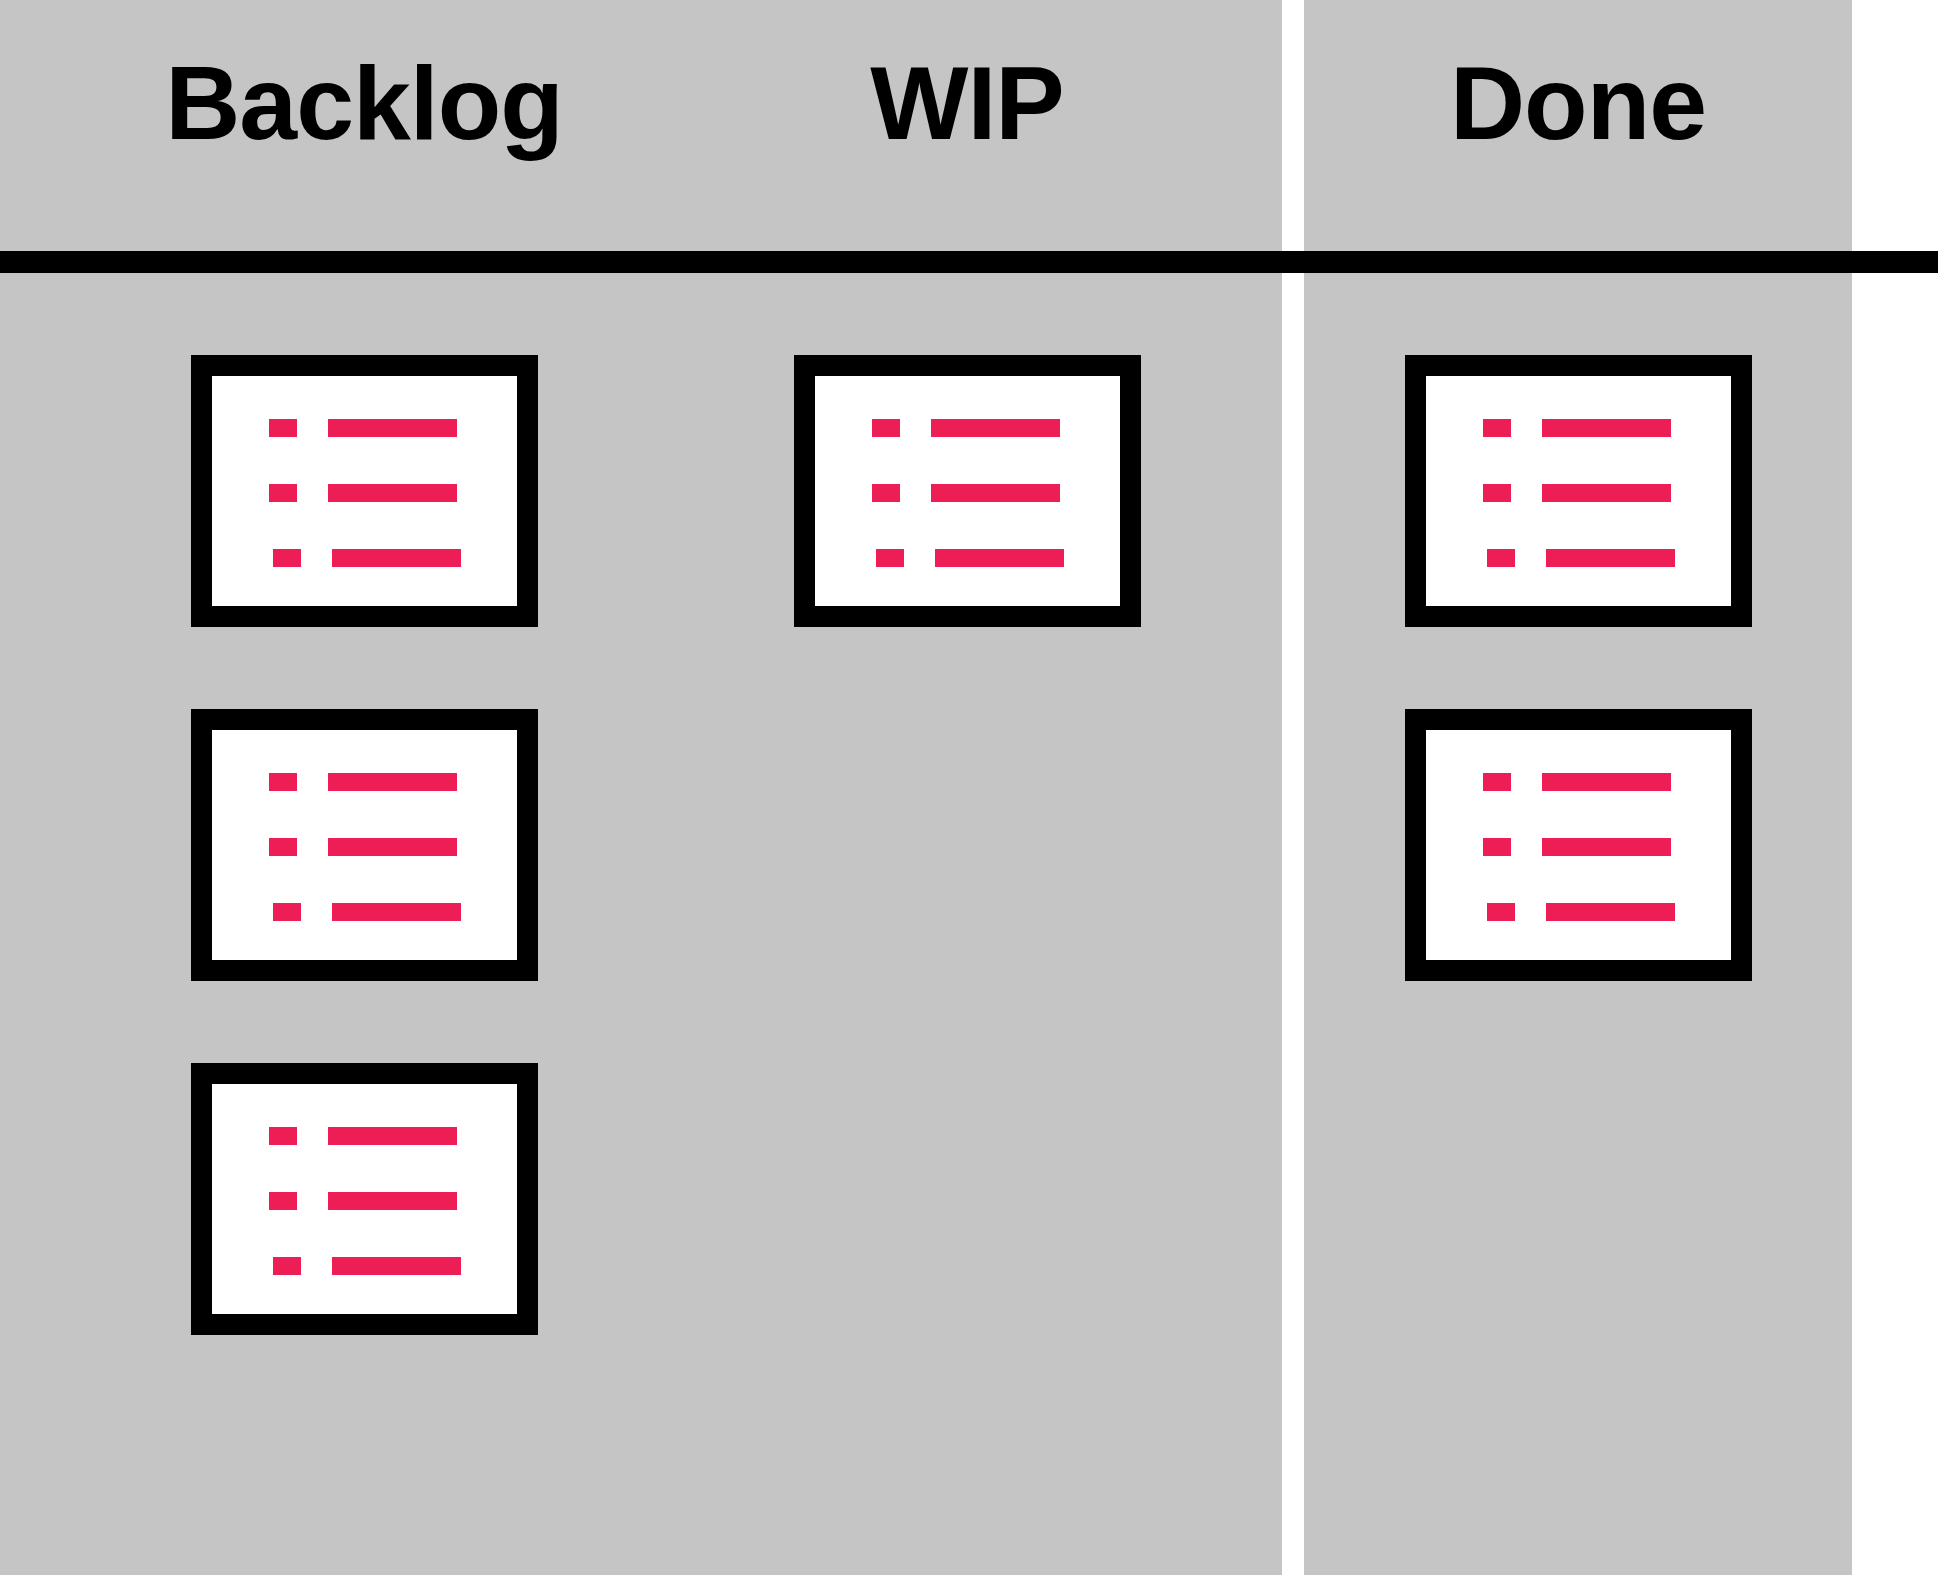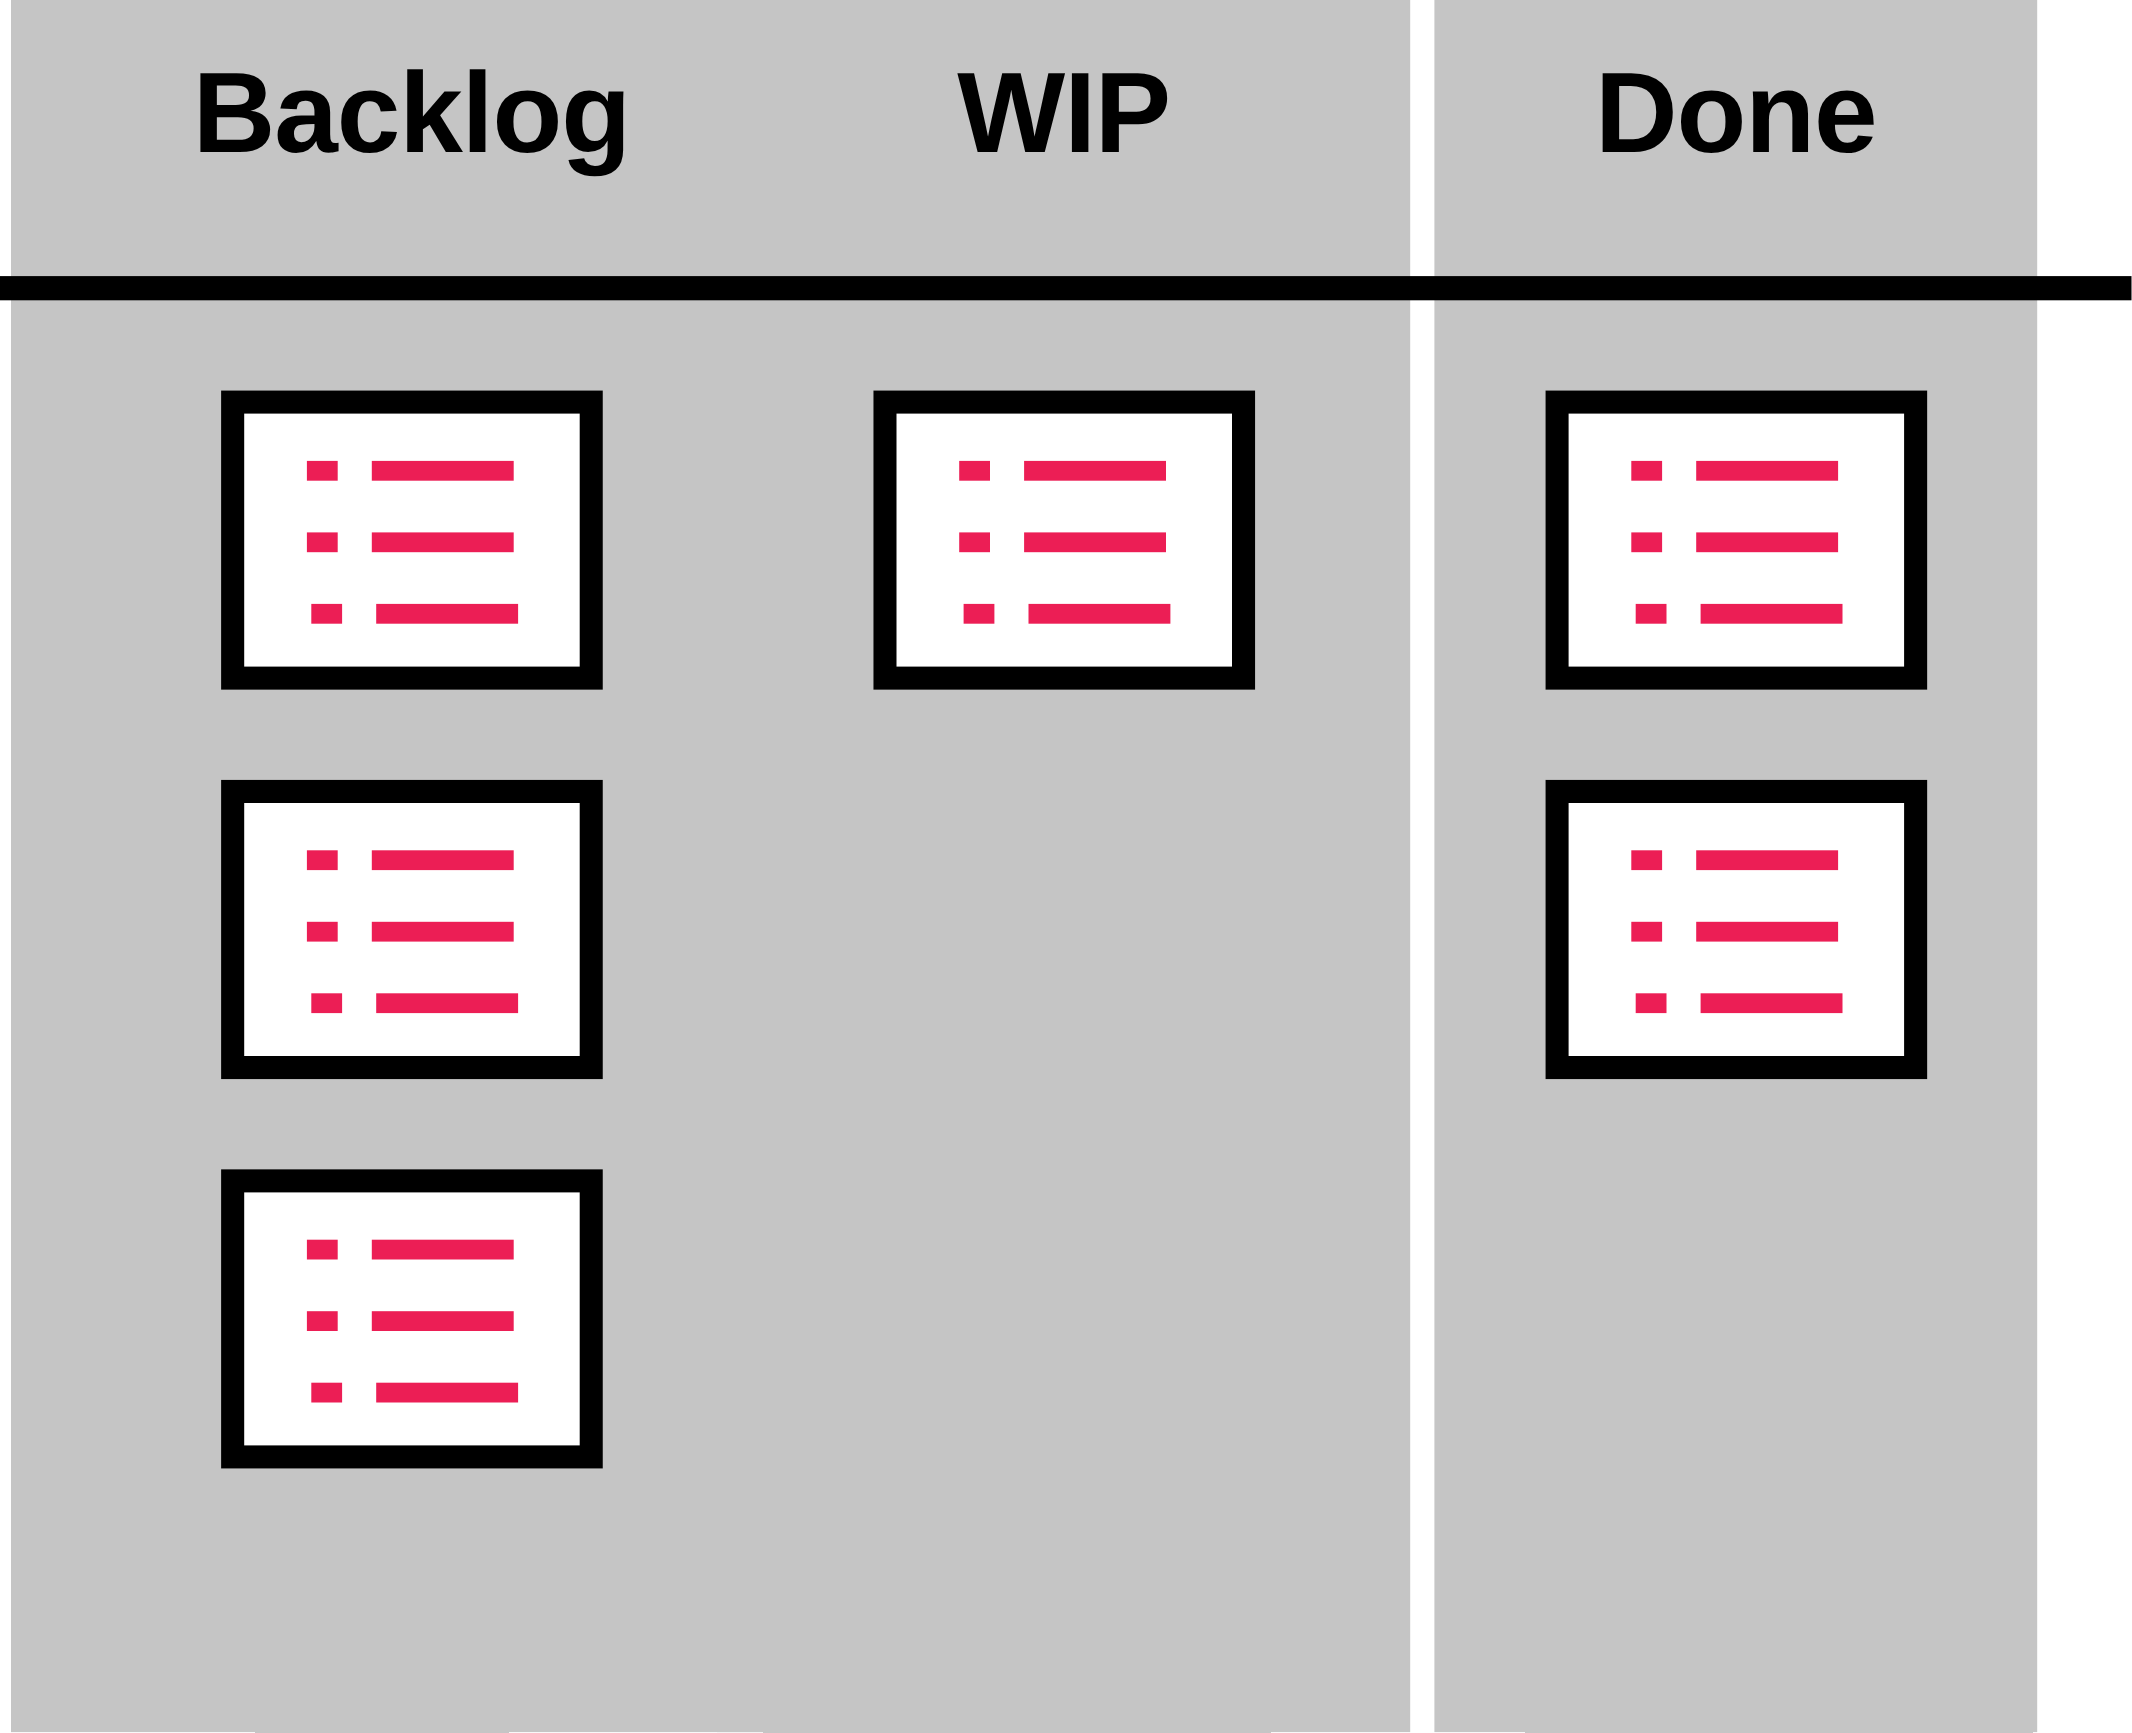--- a/index.html
+++ b/index.html
@@ -16,21 +16,21 @@
     background: var(--gap-color, #ffffff);
     font-family: "Liberation Sans", sans-serif;
   }
 
   .column {
     position: absolute;
     top: 0;
     height: 100%;
     background: var(--column-bg, #C5C5C5);
   }
-  .col-0 { left: 10px;      width: 728px; }
+  .col-0 { left: 0;      width: 728px; }
   .col-1 { left: 652px;  width: 630px; text-decoration: underline; }
   .col-2 { left: 1304px; width: 548px; }
 
   .column-header {
     position: absolute;
     top: 0; left: 0; right: 0;
     height: 206px;
     display: flex;
     align-items: center;
     justify-content: center;

